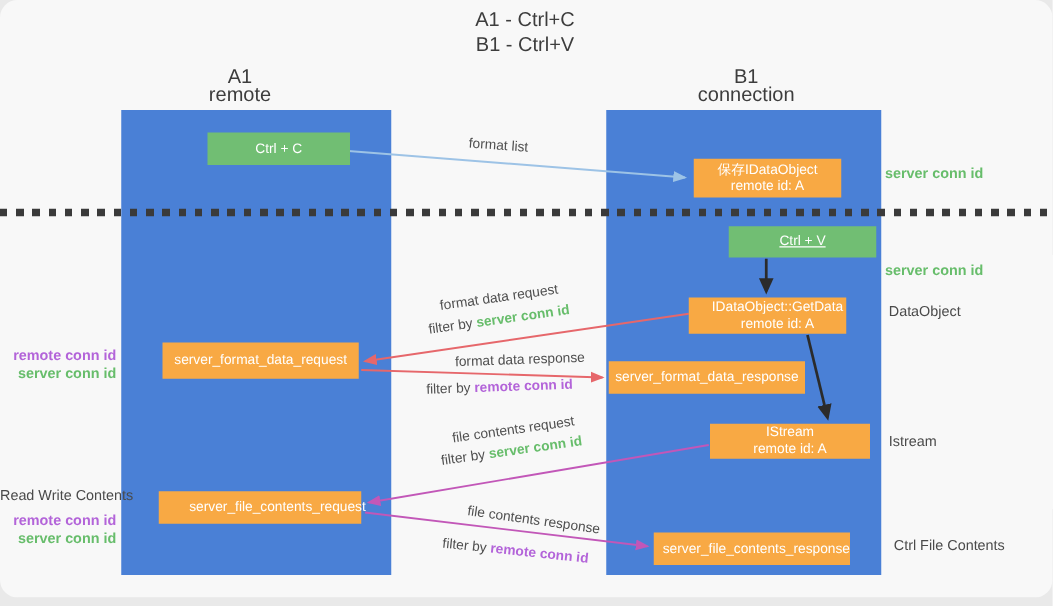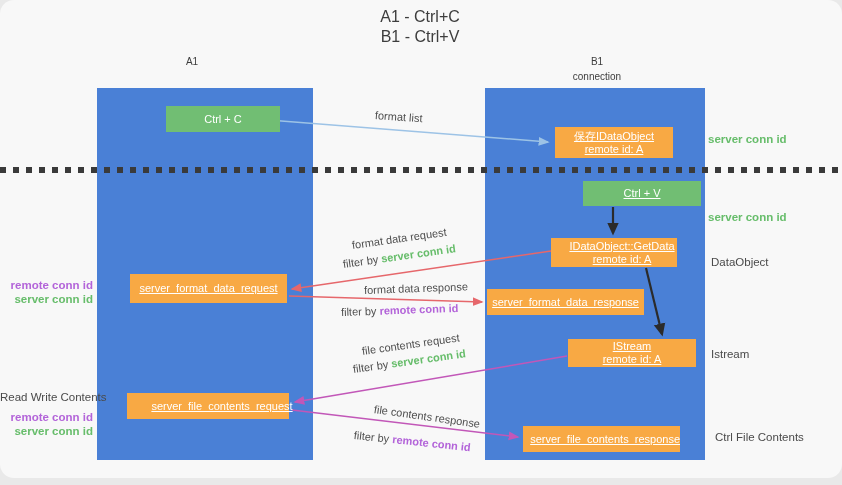--- a/index.html
+++ b/index.html
@@ -6,32 +6,32 @@
     --bg:#f8f8f8; --column-blue:#4a80d6; --box-green:#71be73; --box-orange:#f8a944;
     --text-dark:#4a4a4a; --text-green:#67bd6b; --text-purple:#b364d9;
     --arrow-blue:#9dc3e6; --arrow-red:#e6676b; --arrow-magenta:#c257b8;
     --arrow-black:#2b2b2b; --dash:#3a3a3a;
   }
   html,body{margin:0;padding:0;}
   body{font-family:"Liberation Sans",sans-serif;background:#e9e9e9;}
   .stage{position:relative;width:842px;height:478px;background:var(--bg);overflow:hidden;border-radius:14px;}
   .abs{position:absolute;}
   .title{left:320px;top:7px;width:200px;text-align:center;font-size:16px;line-height:20px;color:#3d3d3d;}
-  .col-header{width:130px;text-align:center;font-size:10px;line-height:15px;color:#3d3d3d;}
+  .col-header{width:130px;text-align:center;font-size:16px;line-height:15px;color:#3d3d3d;}
   .hdr-a{left:127px;top:54px;}
   .hdr-b{left:532px;top:54px;}
   .column{background:var(--column-blue);}
   .col-a{left:97px;top:88px;width:216px;height:372px;}
   .col-b{left:485px;top:88px;width:220px;height:372px;}
   .divider{left:0;top:167px;width:842px;height:6px;
     background:repeating-linear-gradient(90deg,var(--dash) 0 6px,transparent 6px 13px);}
   .box{display:flex;flex-direction:column;align-items:center;justify-content:center;
     color:#ffffff;font-size:11px;line-height:13px;text-align:center;box-sizing:border-box;}
   .green{background:var(--box-green);margin-left:28px;}
-  .orange{background:var(--box-orange);text-decoration:underline;}
+  .orange{background:var(--box-orange);}
   .b-ctrlc{left:138px;top:106px;width:114px;height:26px;}
   .b-saveobj{left:555px;top:127px;width:118px;height:31px;}
   .b-ctrlv{left:555px;top:181px;width:118px;height:25px;text-decoration:underline;}
   .b-getdata{left:551px;top:238px;width:126px;height:29px;padding-left:16px;}
   .b-fmtreq{left:130px;top:274px;width:157px;height:29px;}
   .b-fmtresp{left:487px;top:289px;width:157px;height:26px;}
   .b-istream{left:568px;top:339px;width:128px;height:28px;}
   .b-filereq{left:127px;top:393px;width:162px;height:26px;padding-left:28px;}
   .b-fileresp{left:523px;top:426px;width:157px;height:26px;align-items:flex-end;}
   .side{font-size:11.5px;line-height:13px;color:var(--text-dark);white-space:nowrap;}
@@ -53,20 +53,21 @@
 
 <div class="stage">
 
   <div class="abs title">
     <div>A1 - Ctrl+C</div>
     <div>B1 - Ctrl+V</div>
   </div>
 
   <div class="abs col-header hdr-a">
     <div>A1</div>
+    <div>remote</div>
   </div>
   <div class="abs col-header hdr-b">
     <div>B1</div>
     <div>connection</div>
   </div>
 
   <div class="abs column col-a"></div>
   <div class="abs column col-b"></div>
 
   <div class="abs divider"></div>
@@ -147,21 +148,21 @@
   </div>
 
   <div class="abs alabel" style="left:374px;top:403px;transform:rotate(8deg);">file contents response</div>
   <div class="abs alabel" style="left:354px;top:429px;transform:rotate(6deg);">
     <span>filter by </span>
     <span class="purple-t" style="font-weight:bold;">remote conn id</span>
   </div>
 
   <div class="abs side bold green-t" style="left:708px;top:133px;">server conn id</div>
   <div class="abs side bold green-t" style="left:708px;top:211px;">server conn id</div>
-  <div class="abs side" style="left:711px;top:256px;">DataObject</div>
+  <div class="abs side" style="left:711px;top:244px;">DataObject</div>
   <div class="abs side" style="left:711px;top:348px;">Istream</div>
   <div class="abs side" style="left:715px;top:431px;">Ctrl File Contents</div>
 
   <div class="abs side bold purple-t left-lbl" style="top:279px;">remote conn id</div>
   <div class="abs side bold green-t left-lbl" style="top:293px;">server conn id</div>
   <div class="abs side left-lbl" style="top:391px;">Read Write Contents</div>
   <div class="abs side bold purple-t left-lbl" style="top:411px;">remote conn id</div>
   <div class="abs side bold green-t left-lbl" style="top:425px;">server conn id</div>
 
 </div>

